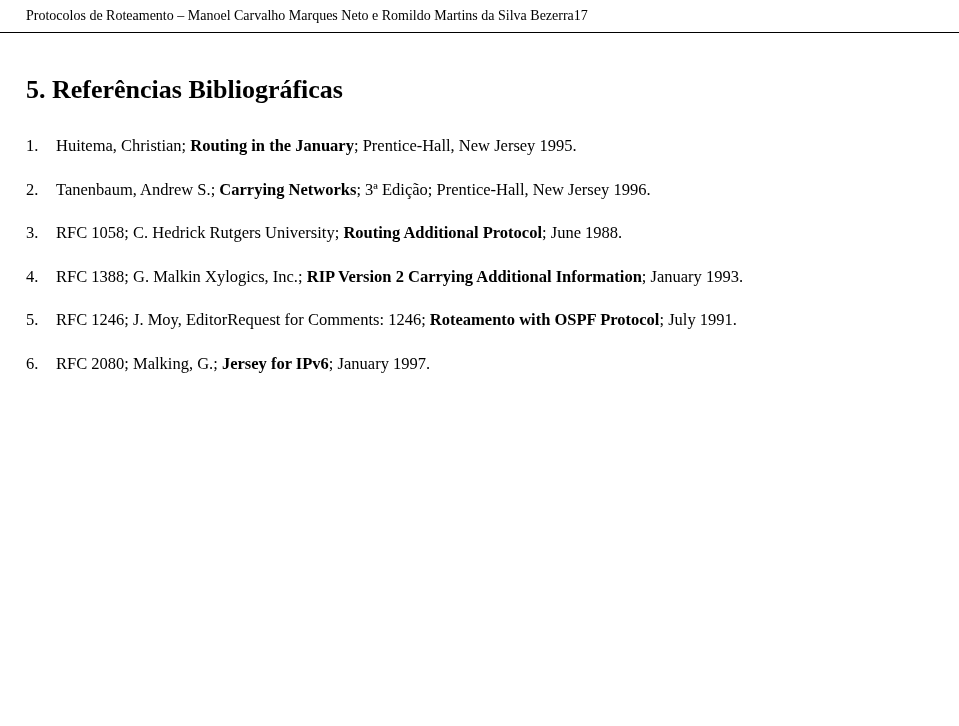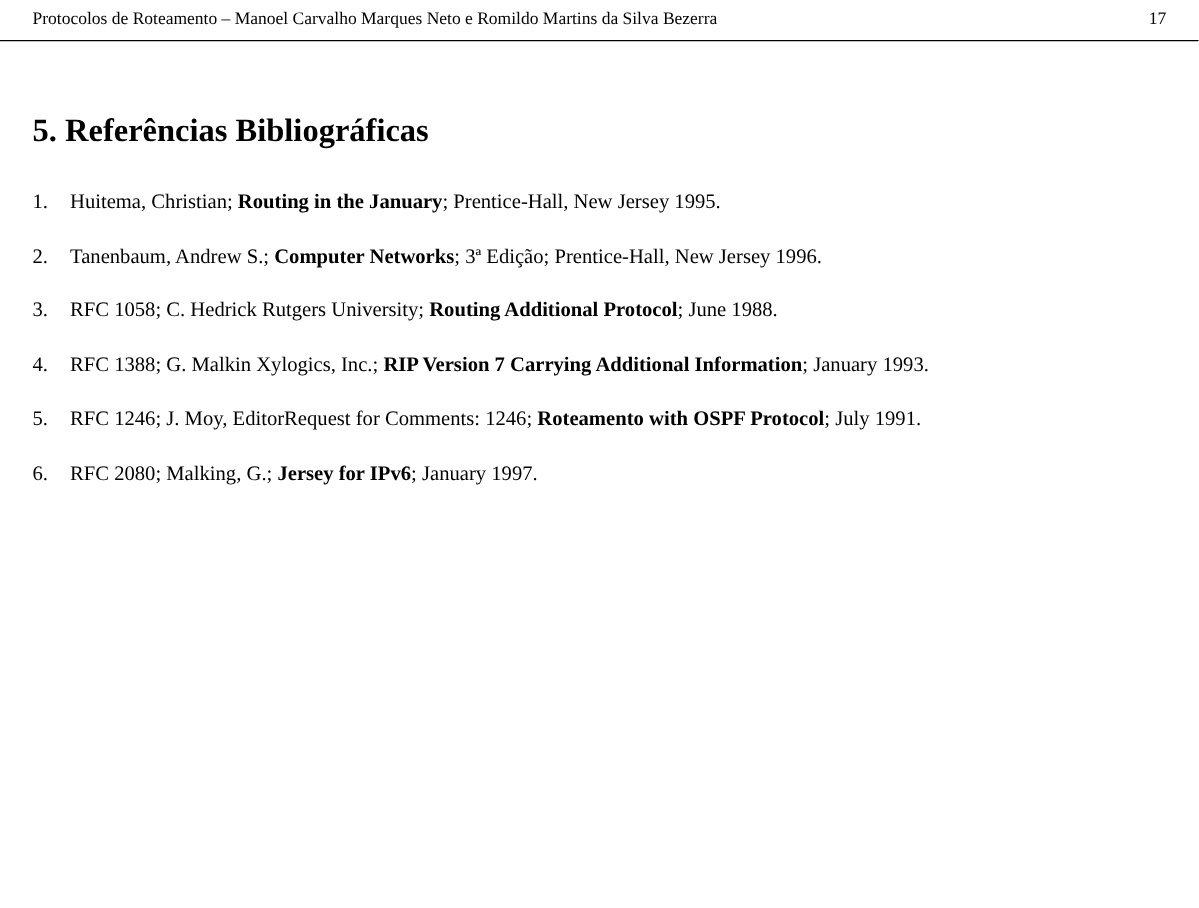--- a/index.html
+++ b/index.html
@@ -19,21 +19,21 @@
 
     .page-container {
       width: 959px;
       min-height: 726px;
       background: #ffffff;
       position: relative;
     }
 
     .header-bar {
       display: flex;
-      justify-content: space-between;
+      justify-content: flex-start;
       align-items: center;
       padding: 8px 26px 8px 26px;
       border-bottom: 1px solid #000;
       font-size: 14px;
     }
 
     .header-title {
       font-size: 14px;
     }
 
@@ -42,21 +42,21 @@
     }
 
     .content-area {
       padding: 30px 26px 20px 26px;
     }
 
     .section-heading {
       font-size: 26px;
       font-weight: bold;
       margin-bottom: 28px;
-      margin-top: 27px;
+      margin-top: 12px;
     }
 
     .ref-list {
       list-style: none;
       padding: 0;
     }
 
     .ref-item {
       display: flex;
       margin-bottom: 18px;
@@ -92,29 +92,29 @@
 
     <h2 class="section-heading">5. Referências Bibliográficas</h2>
 
     <ol class="ref-list">
     <li class="ref-item">
           <span class="ref-number">1.</span>
           <span class="ref-text">Huitema, Christian; <strong>Routing in the January</strong>; Prentice-Hall, New Jersey 1995.</span>
         </li>
         <li class="ref-item">
           <span class="ref-number">2.</span>
-          <span class="ref-text">Tanenbaum, Andrew S.; <strong>Computer Networks</strong>; 3ª Edição; Prentice-Hall, New Jersey 1996.</span>
+          <span class="ref-text">Tanenbaum, Andrew S.; <strong>Carrying Networks</strong>; 3ª Edição; Prentice-Hall, New Jersey 1996.</span>
         </li>
         <li class="ref-item">
           <span class="ref-number">3.</span>
           <span class="ref-text">RFC 1058; C. Hedrick Rutgers University; <strong>Routing Additional Protocol</strong>; June 1988.</span>
         </li>
         <li class="ref-item">
           <span class="ref-number">4.</span>
-          <span class="ref-text">RFC 1388; G. Malkin Xylogics, Inc.; <strong>RIP Version 7 Carrying Additional Information</strong>; January 1993.</span>
+          <span class="ref-text">RFC 1388; G. Malkin Xylogics, Inc.; <strong>RIP Version 2 Carrying Additional Information</strong>; January 1993.</span>
         </li>
         <li class="ref-item">
           <span class="ref-number">5.</span>
           <span class="ref-text">RFC 1246; J. Moy, EditorRequest for Comments: 1246; <strong>Roteamento with OSPF Protocol</strong>; July 1991.</span>
         </li>
         <li class="ref-item">
           <span class="ref-number">6.</span>
           <span class="ref-text">RFC 2080; Malking, G.; <strong>Jersey for IPv6</strong>; January 1997.</span>
         </li>
       </ol>

